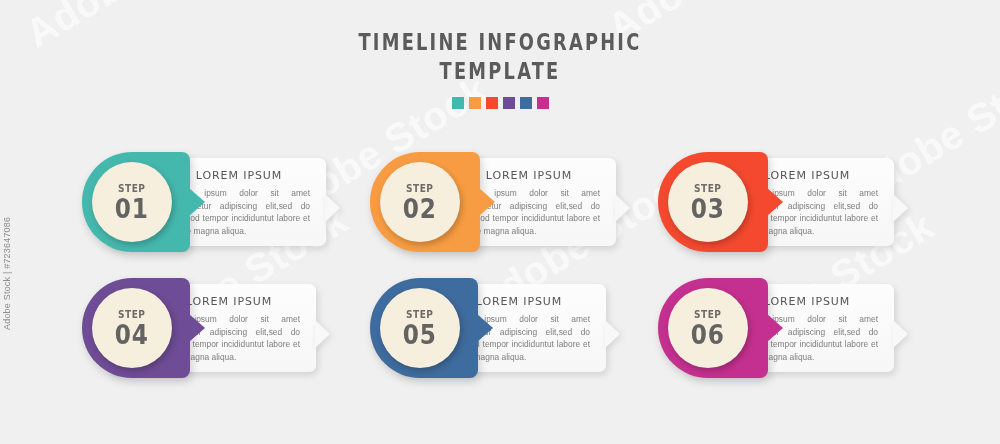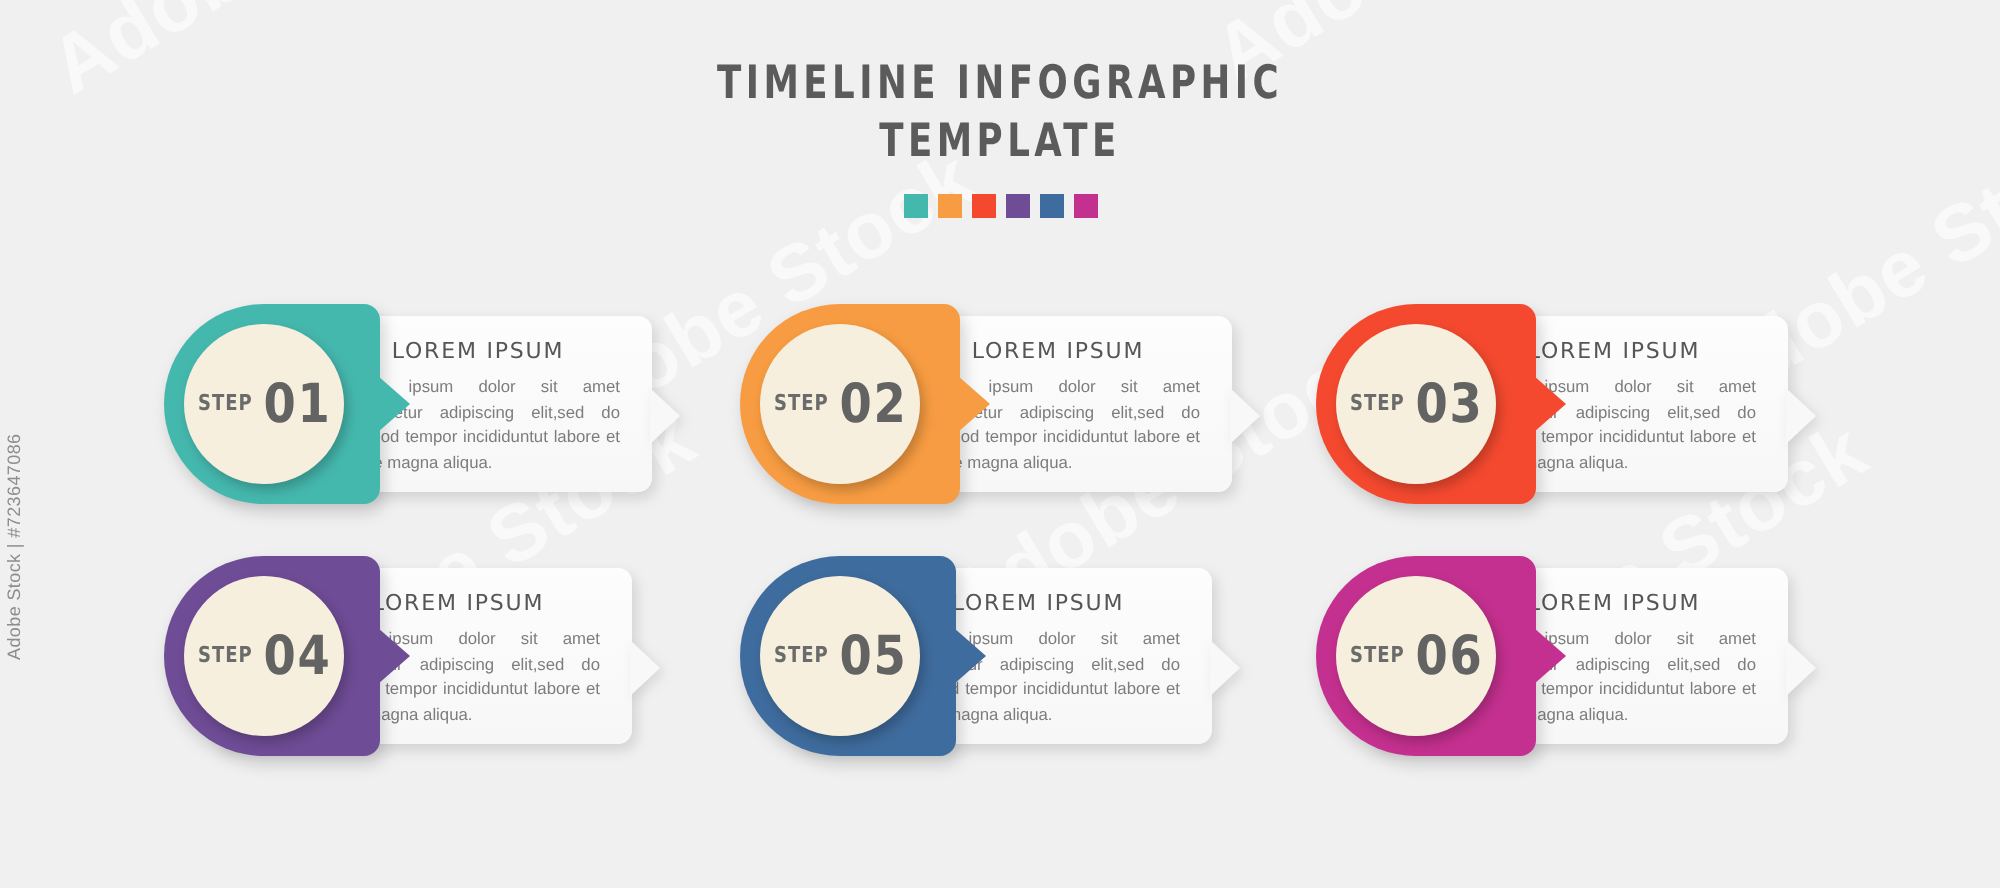--- a/index.html
+++ b/index.html
@@ -167,21 +167,21 @@
   .badge {
     position: absolute;
     top: 10px;
     left: 10px;
     width: 80px;
     height: 80px;
     border-radius: 50%;
     background: #f7efdd;
     box-shadow: 2px 3px 6px rgba(0,0,0,0.22);
     display: flex;
-    flex-direction: row;
+    flex-direction: column;
     align-items: center;
     justify-content: center;
   }
   .badge-word {
     font-family: "DejaVu Sans", sans-serif;
     font-size: 11px;
     font-weight: 700;
     color: #6b6b6b;
     letter-spacing: 0.6px;
     transform: scaleX(0.82);

